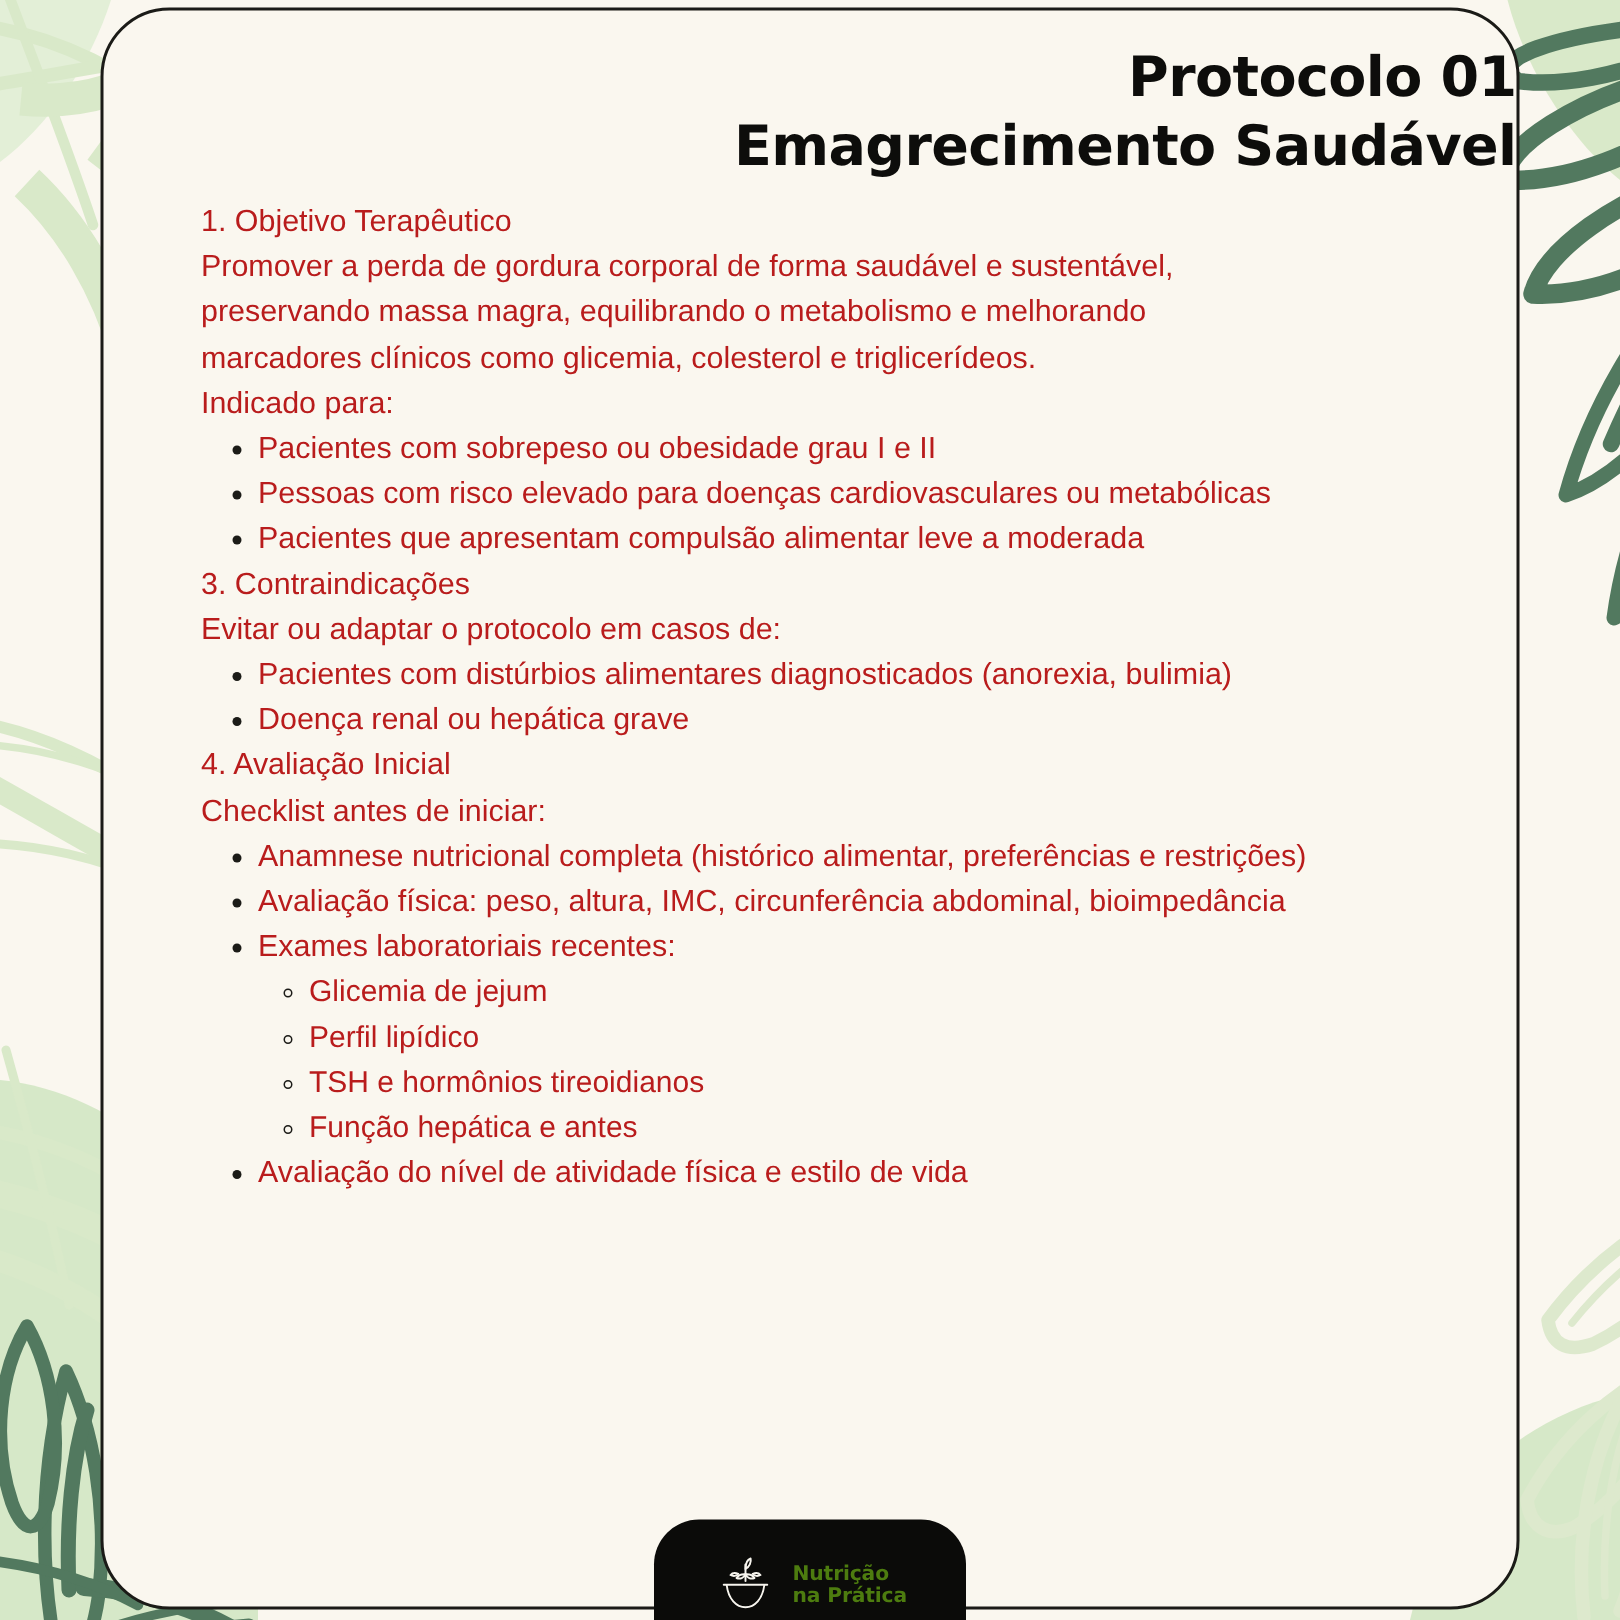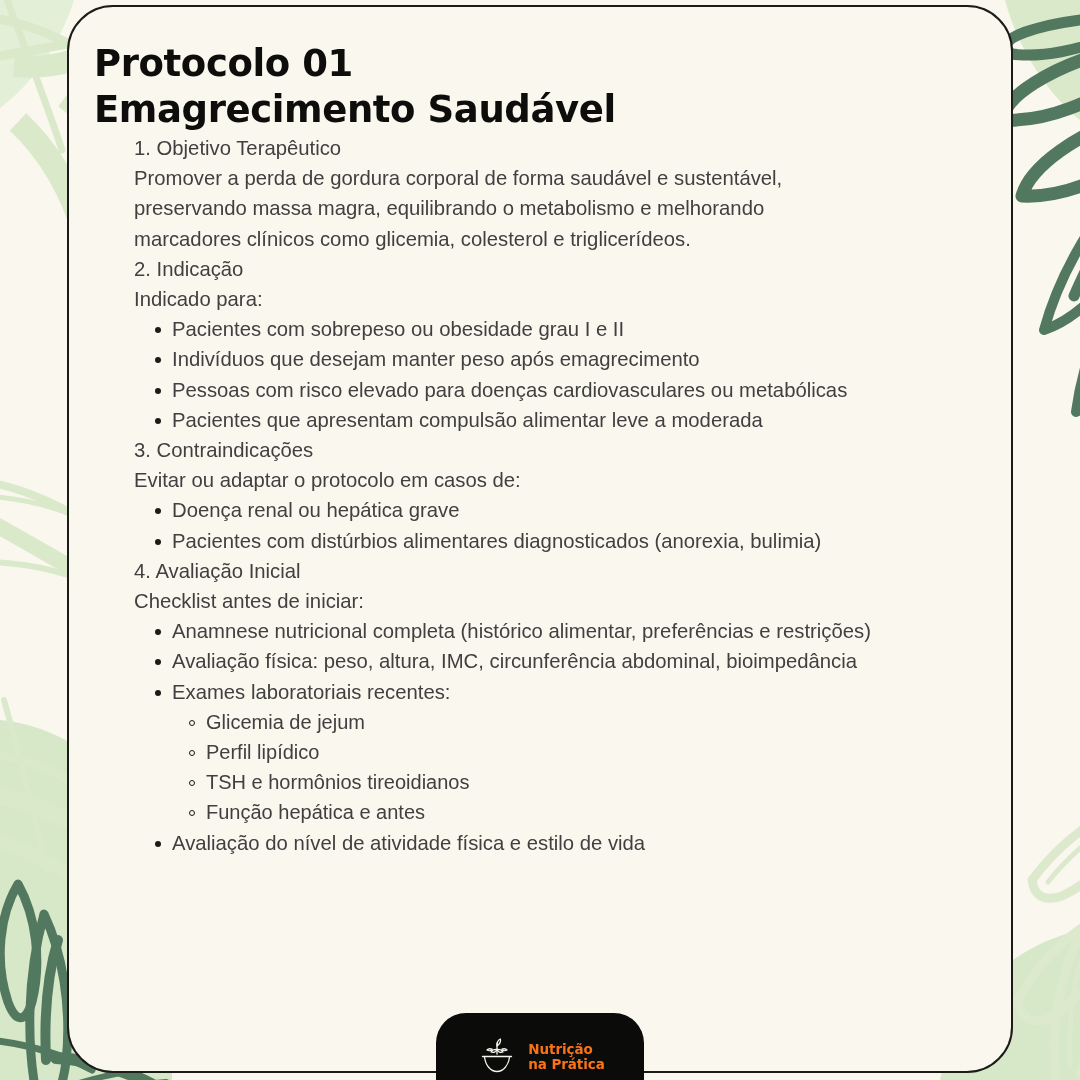--- a/index.html
+++ b/index.html
@@ -38,42 +38,41 @@
     border-radius: 46px;
     box-sizing: border-box;
     z-index: 1;
     overflow: hidden;
   }
 
   
   #title-block {
     position: absolute;
     left: 0;
-    top: 34px;
+    top: 22px;
     width: 100%;
-    text-align: left;
-    margin-left: 25px;
+    text-align: right;
   }
   .title-line {
     font-family: "DejaVu Sans", sans-serif;
     font-weight: 700;
     font-size: 37px;
     letter-spacing: -0.4px;
     color: #0d0d0b;
     line-height: 1.25;
     display: block;
   }
 
   
   #content {
     position: absolute;
     left: 65px;
     top: 126px;
     width: 816px;
-    color: #404040;
+    color: #b91c1c;
     font-size: 20.3px;
     line-height: 30.2px;
   }
   .para {
     margin: 0;
     font-size: 20.3px;
     line-height: 30.2px;
   }
   ul.lvl1 {
     list-style: none;
@@ -133,21 +132,21 @@
     z-index: 3;
     display: flex;
     align-items: center;
     justify-content: center;
     gap: 9px;
     padding-top: 8px;
     box-sizing: border-box;
   }
   #logo-mark { flex: 0 0 auto; }
   #logo-text {
-    color: #f97316;
+    color: #4d7c0f;
     font-family: "DejaVu Sans", sans-serif;
     font-size: 13.5px;
     font-weight: 600;
     line-height: 15.5px;
     letter-spacing: -0.1px;
   }
   #logo-text span { display: block; }
 </style>
 </head>
 <body>
@@ -228,36 +227,34 @@
   <div id="content">
 
     <div>
       <p class="para">1. Objetivo Terapêutico</p>
       <p class="para">Promover a perda de gordura corporal de forma saudável e sustentável,</p>
       <p class="para">preservando massa magra, equilibrando o metabolismo e melhorando</p>
       <p class="para">marcadores clínicos como glicemia, colesterol e triglicerídeos.</p>
     </div>
 
     <div>
-      <p class="para">2. Indicação</p>
       <p class="para">Indicado para:</p>
       <ul class="lvl1">
         <li>Pacientes com sobrepeso ou obesidade grau I e II</li>
-        <li>Indivíduos que desejam manter peso após emagrecimento</li>
         <li>Pessoas com risco elevado para doenças cardiovasculares ou metabólicas</li>
         <li>Pacientes que apresentam compulsão alimentar leve a moderada</li>
       </ul>
     </div>
 
     <div>
       <p class="para">3. Contraindicações</p>
       <p class="para">Evitar ou adaptar o protocolo em casos de:</p>
       <ul class="lvl1">
+        <li>Pacientes com distúrbios alimentares diagnosticados (anorexia, bulimia)</li>
         <li>Doença renal ou hepática grave</li>
-        <li>Pacientes com distúrbios alimentares diagnosticados (anorexia, bulimia)</li>
       </ul>
     </div>
 
     <div>
       <p class="para">4. Avaliação Inicial</p>
       <p class="para">Checklist antes de iniciar:</p>
       <ul class="lvl1">
         <li>Anamnese nutricional completa (histórico alimentar, preferências e restrições)</li>
         <li>Avaliação física: peso, altura, IMC, circunferência abdominal, bioimpedância</li>
         <li>

